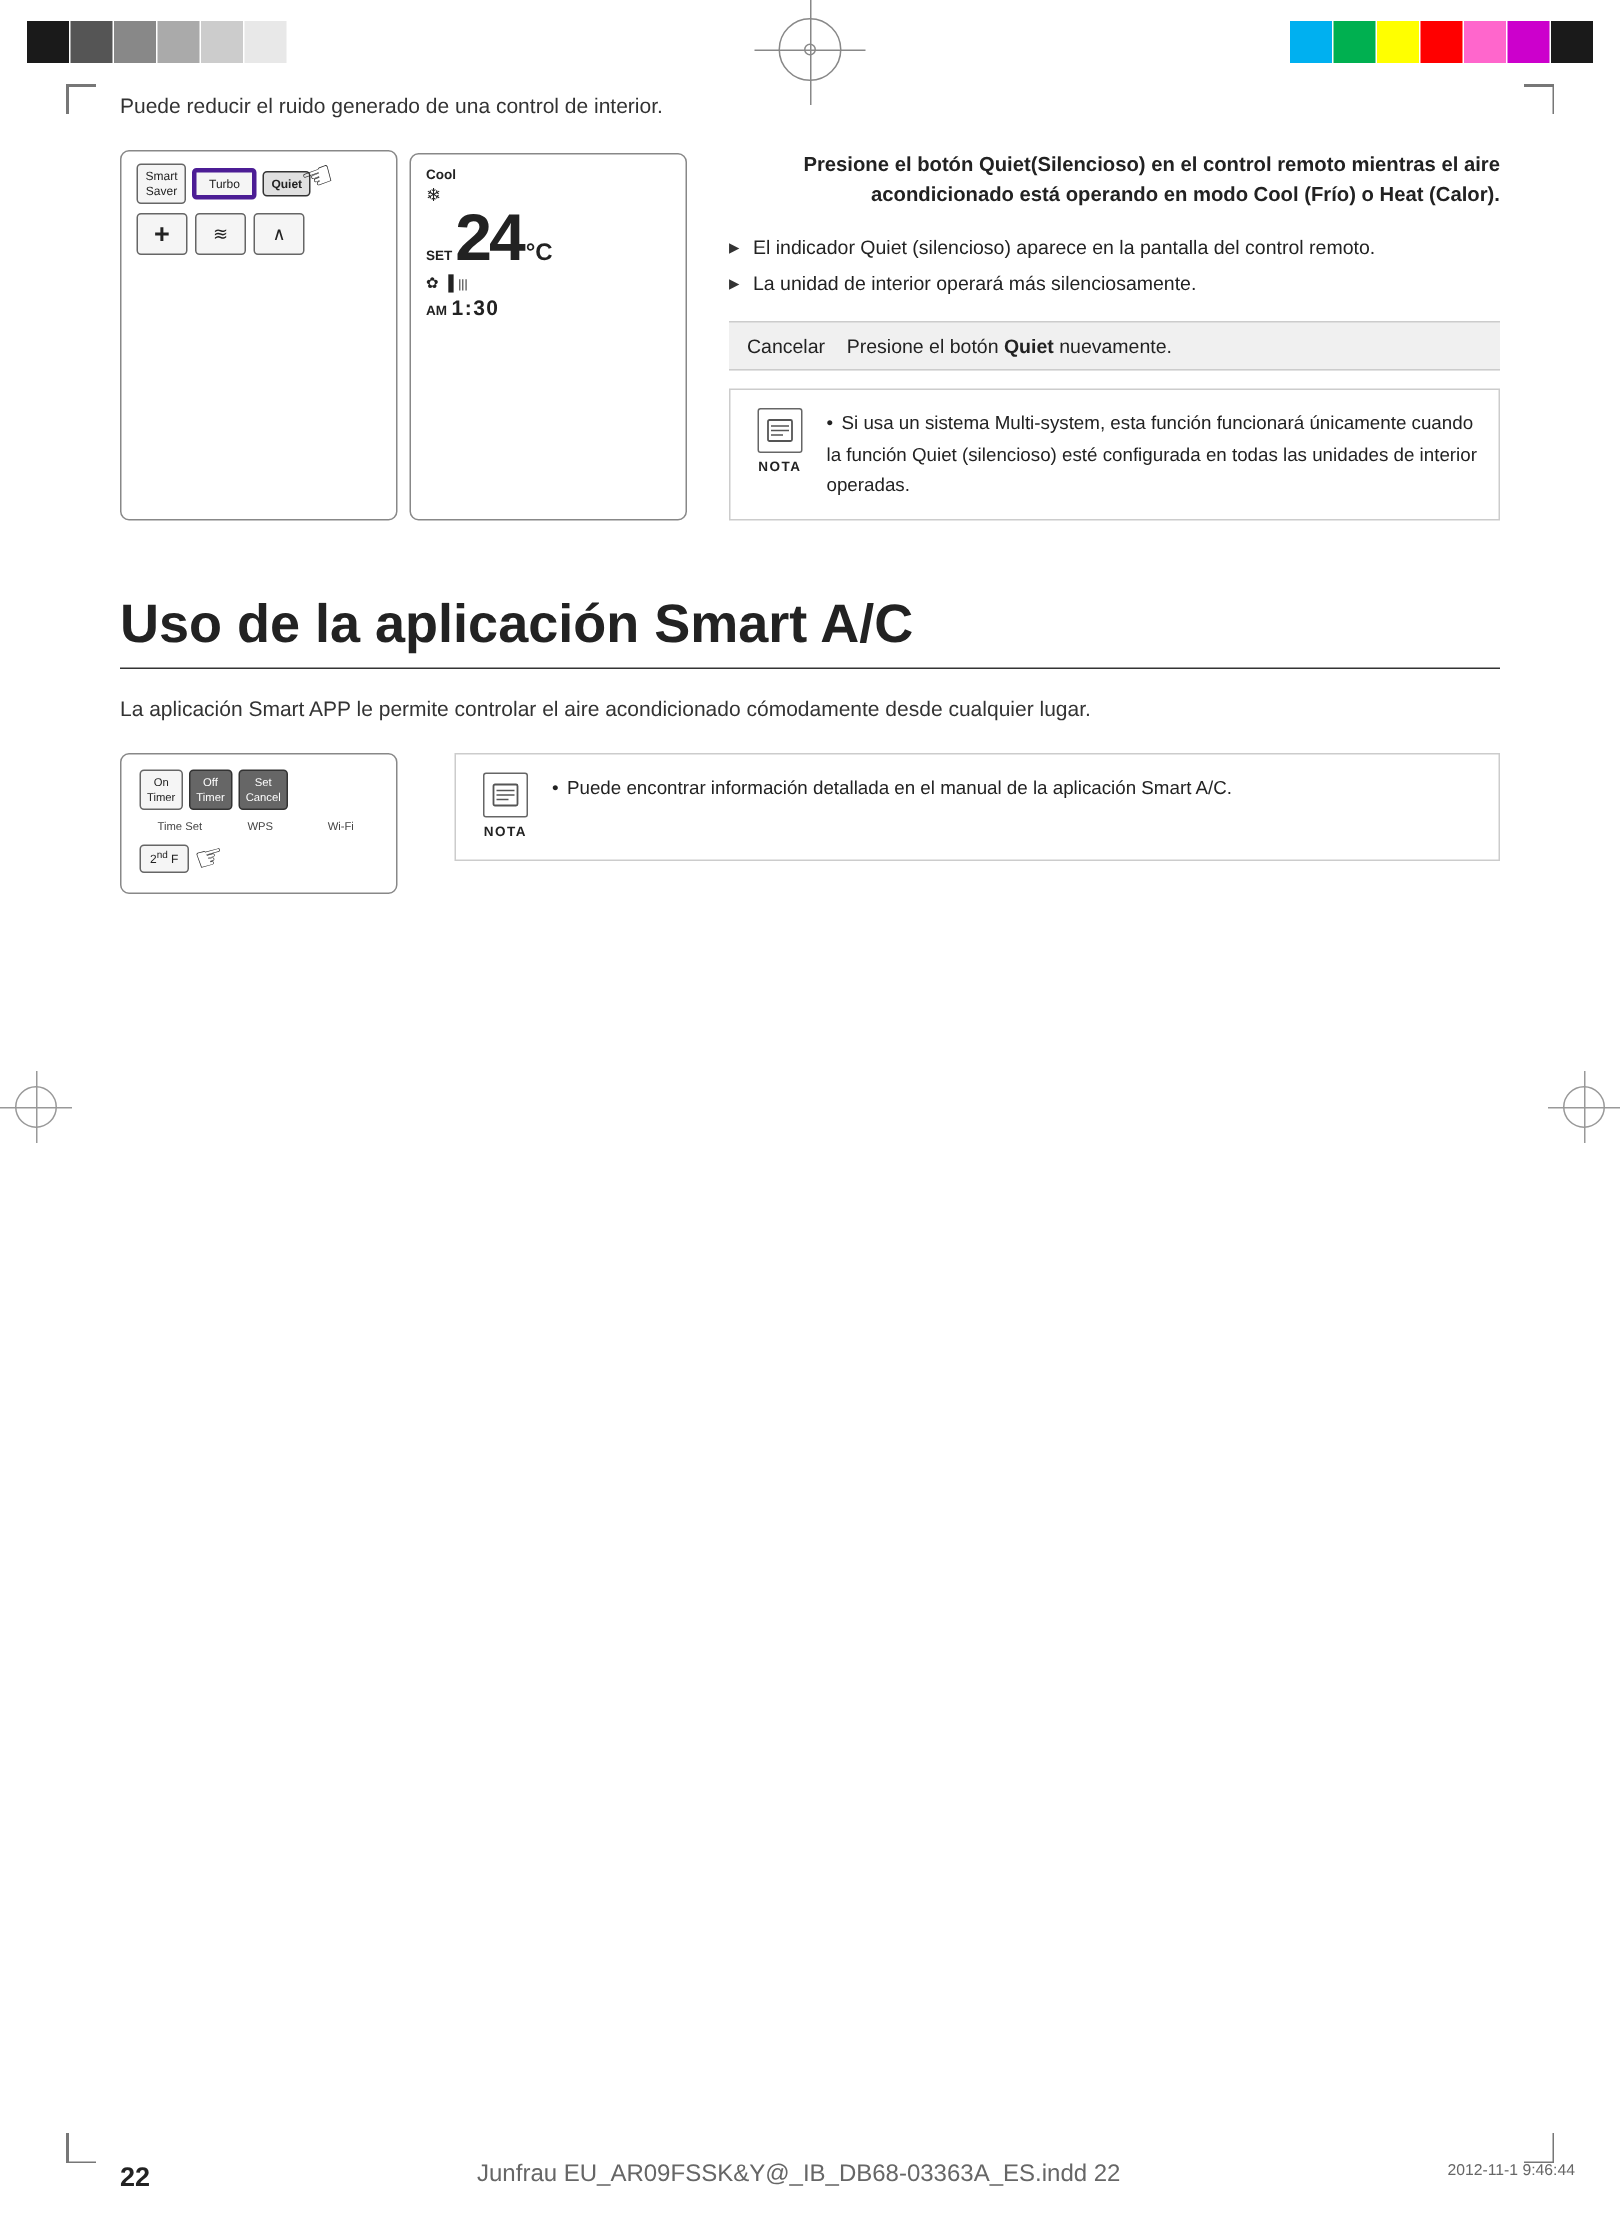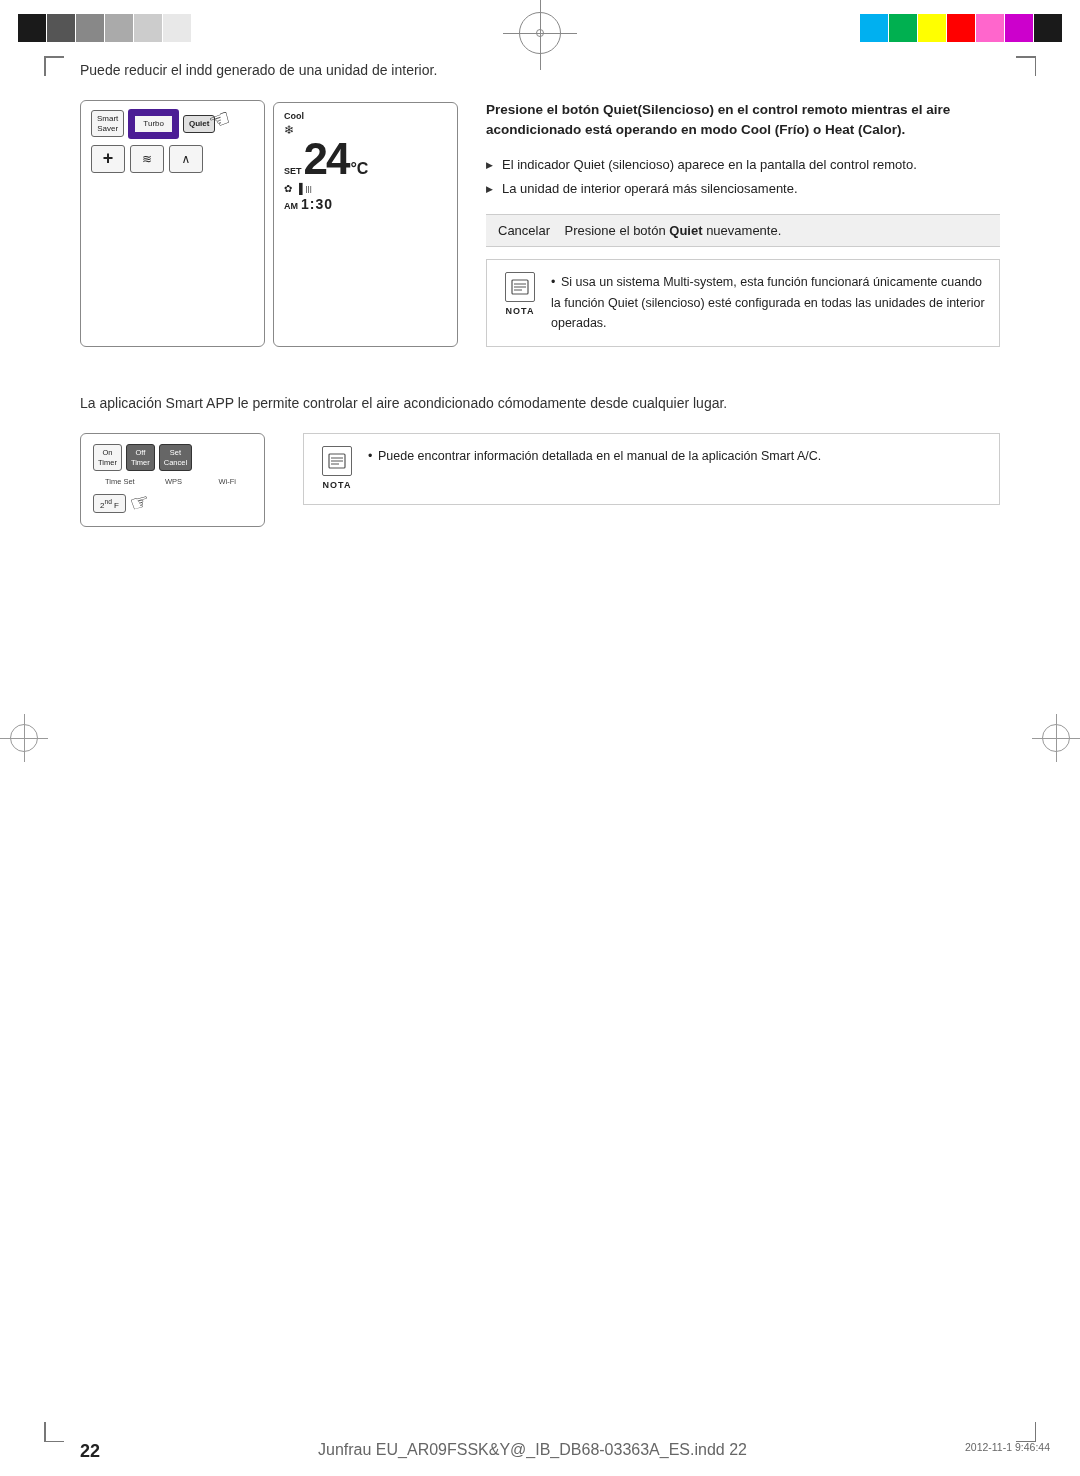--- a/index.html
+++ b/index.html
@@ -93,21 +93,21 @@
       text-align: center;
       background: #f5f5f5;
       line-height: 1.2;
     }
     .remote-btn.highlighted {
       background: #e0e0e0;
       border-color: #333;
       font-weight: bold;
     }
     .remote-btn-turbo {
-      border: 7px solid #4c1d95;
+      border: 3px solid #4c1d95;
       border-radius: 3px;
       font-size: 8px;
       padding: 3px 8px;
       background: #f5f5f5;
     }
     .remote-large-buttons {
       display: flex;
       gap: 5px;
       align-items: center;
       margin-top: 4px;
@@ -213,20 +213,21 @@
 
     
     .right-content {
       flex: 1;
     }
     .bold-description {
       font-size: 13.5px;
       font-weight: bold;
       line-height: 1.5;
       margin-bottom: 14px;
+      text-align: right;
     }
     .bullet-list {
       list-style: none;
       margin-bottom: 14px;
     }
     .bullet-list li {
       font-size: 13px;
       line-height: 1.6;
       padding-left: 16px;
       position: relative;
@@ -470,21 +471,21 @@
   <div style="position:absolute; width:1.5px; height:20px; background:#777; bottom:0; left:0;"></div>
 </div>
 
 <div style="position:absolute; bottom:34px; right:44px;">
   <div style="position:absolute; width:20px; height:1.5px; background:#777; bottom:0; right:0;"></div>
   <div style="position:absolute; width:1.5px; height:20px; background:#777; bottom:0; right:0;"></div>
 </div>
 
 <div class="page-content">
 
-  <p class="section-subtitle">Puede reducir el indd generado de una unidad de interior.</p>
+  <p class="section-subtitle">Puede reducir el ruido generado de una control de interior.</p>
 
   <div class="section-body">
 
     <div class="remote-container">
 
       <div class="remote-top">
         <div class="remote-buttons-row">
           <div class="remote-btn">Smart<br>Saver</div>
           <div class="remote-btn remote-btn-turbo">Turbo</div>
           <div class="remote-btn highlighted">Quiet</div>
@@ -543,20 +544,21 @@
           <span class="nota-label">NOTA</span>
         </div>
         <div class="nota-text">
           <span class="nota-text-bullet">Si usa un sistema Multi-system, esta función funcionará únicamente cuando la función Quiet (silencioso) esté configurada en todas las unidades de interior operadas.</span>
         </div>
       </div>
     </div>
   </div>
 
   <div class="section2">
+    <h1 class="section-title">Uso de la aplicación Smart A/C</h1>
     <p class="section-subtitle">La aplicación Smart APP le permite controlar el aire acondicionado cómodamente desde cualquier lugar.</p>
 
     <div class="smart-ac-body">
 
       <div class="remote2-container">
         <div class="remote2-top">
           <div class="remote2-btns-row">
             <div class="remote2-btn">On<br>Timer</div>
             <div class="remote2-btn highlighted">Off<br>Timer</div>
             <div class="remote2-btn highlighted">Set<br>Cancel</div>

